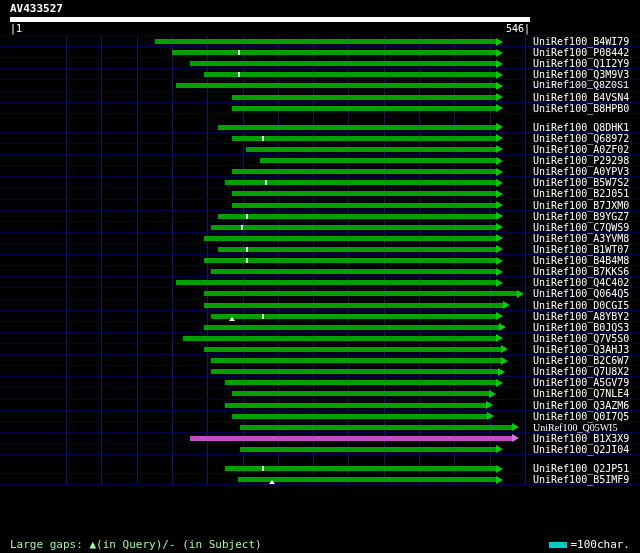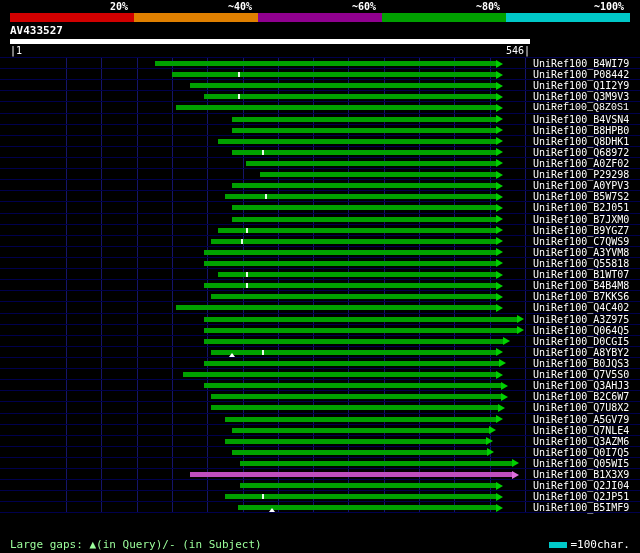--- a/index.html
+++ b/index.html
@@ -28,37 +28,20 @@
           justify-content:space-between;align-items:center;padding:0 10px;font-size:11px;}
   .footer-left{color:#9cff9c;}
   .footer-right{display:flex;align-items:center;color:#fff;gap:3px;}
   .swatch{width:18px;height:6px;background:#00c8c8;display:inline-block;}
 </style>
 </head>
 <body>
 
 <div class="app">
 
-  <div class="scalebar">
-      <div class="seg" style="background: rgb(209, 0, 0);">
-        <span class="seg-label">20%</span>
-      </div>
-      <div class="seg" style="background: rgb(224, 128, 0);">
-        <span class="seg-label">~40%</span>
-      </div>
-      <div class="seg" style="background: rgb(144, 0, 143);">
-        <span class="seg-label">~60%</span>
-      </div>
-      <div class="seg" style="background: rgb(0, 160, 0);">
-        <span class="seg-label">~80%</span>
-      </div>
-      <div class="seg" style="background: rgb(0, 200, 200);">
-        <span class="seg-label">~100%</span>
-      </div>
-    </div>
 
   <div class="query-name">AV433527</div>
 
   <div class="query-bar"></div>
 
   <div class="coords">
     <span class="coord-start">|1</span>
     <span class="coord-end">546|</span>
   </div>
 
@@ -107,21 +90,21 @@
       <div class="hit-row" style="height: 11.116px;">
         <div class="bar" style="left: 232px; width: 264px; background: rgb(0, 160, 0);"></div>
         <div class="arrow" style="left: 496px; border-left-color: rgb(0, 208, 0);"></div>
         <a class="hit-label">UniRef100_B4VSN4</a>
       </div>
       <div class="hit-row" style="height: 11.116px;">
         <div class="bar" style="left: 232px; width: 264px; background: rgb(0, 160, 0);"></div>
         <div class="arrow" style="left: 496px; border-left-color: rgb(0, 208, 0);"></div>
         <a class="hit-label">UniRef100_B8HPB0</a>
       </div>
-      <div class="hit-row" style="height: 11.116px;">
+      <div class="hit-row" style="height: 11.116px; margin-top: 8px;">
         <div class="bar" style="left: 218px; width: 278px; background: rgb(0, 160, 0);"></div>
         <div class="arrow" style="left: 496px; border-left-color: rgb(0, 208, 0);"></div>
         <a class="hit-label">UniRef100_Q8DHK1</a>
       </div>
       <div class="hit-row" style="height: 11.116px;">
         <div class="bar" style="left: 232px; width: 264px; background: rgb(0, 160, 0);"></div>
         <div class="arrow" style="left: 496px; border-left-color: rgb(0, 208, 0);"></div>
         <div class="tick" style="left: 262px;"></div>
         <a class="hit-label">UniRef100_Q68972</a>
       </div>
@@ -167,50 +150,40 @@
         <div class="arrow" style="left: 496px; border-left-color: rgb(0, 208, 0);"></div>
         <div class="tick" style="left: 241px;"></div>
         <a class="hit-label">UniRef100_C7QWS9</a>
       </div>
       <div class="hit-row" style="height: 11.116px;">
         <div class="bar" style="left: 204px; width: 292px; background: rgb(0, 160, 0);"></div>
         <div class="arrow" style="left: 496px; border-left-color: rgb(0, 208, 0);"></div>
         <a class="hit-label">UniRef100_A3YVM8</a>
       </div>
       <div class="hit-row" style="height: 11.116px;">
-        <div class="bar" style="left: 204px; width: 292px; background: rgb(0, 160, 0);"></div>
-        <div class="arrow" style="left: 496px; border-left-color: rgb(0, 208, 0);"></div>
-        <a class="hit-label">UniRef100_Q55818</a>
-      </div>
-      <div class="hit-row" style="height: 11.116px;">
         <div class="bar" style="left: 218px; width: 278px; background: rgb(0, 160, 0);"></div>
         <div class="arrow" style="left: 496px; border-left-color: rgb(0, 208, 0);"></div>
         <div class="tick" style="left: 246px;"></div>
         <a class="hit-label">UniRef100_B1WT07</a>
       </div>
       <div class="hit-row" style="height: 11.116px;">
         <div class="bar" style="left: 204px; width: 292px; background: rgb(0, 160, 0);"></div>
         <div class="arrow" style="left: 496px; border-left-color: rgb(0, 208, 0);"></div>
         <div class="tick" style="left: 246px;"></div>
         <a class="hit-label">UniRef100_B4B4M8</a>
       </div>
       <div class="hit-row" style="height: 11.116px;">
         <div class="bar" style="left: 211px; width: 285px; background: rgb(0, 160, 0);"></div>
         <div class="arrow" style="left: 496px; border-left-color: rgb(0, 208, 0);"></div>
         <a class="hit-label">UniRef100_B7KKS6</a>
       </div>
       <div class="hit-row" style="height: 11.116px;">
         <div class="bar" style="left: 176px; width: 320px; background: rgb(0, 160, 0);"></div>
         <div class="arrow" style="left: 496px; border-left-color: rgb(0, 208, 0);"></div>
         <a class="hit-label">UniRef100_Q4C402</a>
-      </div>
-      <div class="hit-row" style="height: 11.116px;">
-        <div class="bar" style="left: 204px; width: 313px; background: rgb(0, 160, 0);"></div>
-        <div class="arrow" style="left: 517px; border-left-color: rgb(0, 208, 0);"></div>
-        <a class="hit-label">UniRef100_A3Z975</a>
       </div>
       <div class="hit-row" style="height: 11.116px;">
         <div class="bar" style="left: 204px; width: 313px; background: rgb(0, 160, 0);"></div>
         <div class="arrow" style="left: 517px; border-left-color: rgb(0, 208, 0);"></div>
         <a class="hit-label">UniRef100_Q064Q5</a>
       </div>
       <div class="hit-row" style="height: 11.116px;">
         <div class="bar" style="left: 204px; width: 299px; background: rgb(0, 160, 0);"></div>
         <div class="arrow" style="left: 503px; border-left-color: rgb(0, 208, 0);"></div>
         <a class="hit-label">UniRef100_D0CGI5</a>
@@ -260,36 +233,36 @@
       <div class="hit-row" style="height: 11.116px;">
         <div class="bar" style="left: 225px; width: 261px; background: rgb(0, 160, 0);"></div>
         <div class="arrow" style="left: 486px; border-left-color: rgb(0, 208, 0);"></div>
         <a class="hit-label">UniRef100_Q3AZM6</a>
       </div>
       <div class="hit-row" style="height: 11.116px;">
         <div class="bar" style="left: 232px; width: 255px; background: rgb(0, 160, 0);"></div>
         <div class="arrow" style="left: 487px; border-left-color: rgb(0, 208, 0);"></div>
         <a class="hit-label">UniRef100_Q0I7Q5</a>
       </div>
-      <div class="hit-row" style="height: 11.116px;">
+      <div class="hit-row" style="height: 11.116px; font-family: Liberation Serif, serif;">
         <div class="bar" style="left: 240px; width: 272px; background: rgb(0, 160, 0);"></div>
         <div class="arrow" style="left: 512px; border-left-color: rgb(0, 208, 0);"></div>
         <a class="hit-label">UniRef100_Q05WI5</a>
       </div>
       <div class="hit-row" style="height: 11.116px;">
         <div class="bar" style="left: 190px; width: 322px; background: rgb(191, 79, 191);"></div>
         <div class="arrow" style="left: 512px; border-left-color: rgb(224, 112, 224);"></div>
         <a class="hit-label">UniRef100_B1X3X9</a>
       </div>
       <div class="hit-row" style="height: 11.116px;">
         <div class="bar" style="left: 240px; width: 256px; background: rgb(0, 160, 0);"></div>
         <div class="arrow" style="left: 496px; border-left-color: rgb(0, 208, 0);"></div>
         <a class="hit-label">UniRef100_Q2JI04</a>
       </div>
-      <div class="hit-row" style="height: 11.116px;">
+      <div class="hit-row" style="height: 11.116px; margin-top: 8px;">
         <div class="bar" style="left: 225px; width: 271px; background: rgb(0, 160, 0);"></div>
         <div class="arrow" style="left: 496px; border-left-color: rgb(0, 208, 0);"></div>
         <div class="tick" style="left: 262px;"></div>
         <a class="hit-label">UniRef100_Q2JP51</a>
       </div>
       <div class="hit-row" style="height: 11.116px;">
         <div class="bar" style="left: 238px; width: 258px; background: rgb(0, 160, 0);"></div>
         <div class="arrow" style="left: 496px; border-left-color: rgb(0, 208, 0);"></div>
         <div class="qgap" style="left: 269px;"></div>
         <a class="hit-label">UniRef100_B5IMF9</a>

